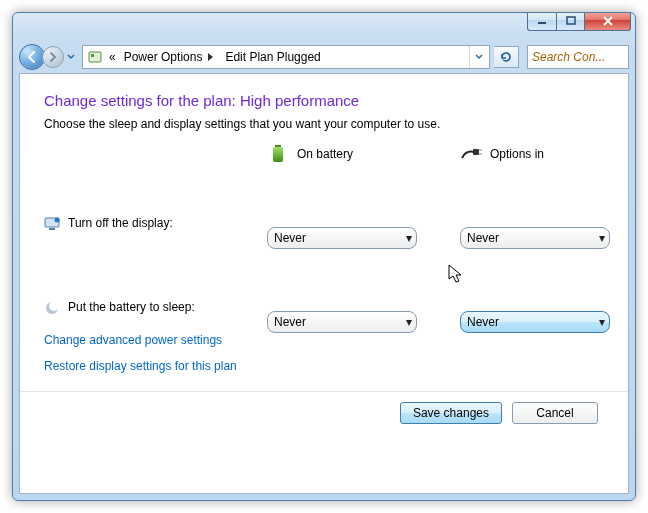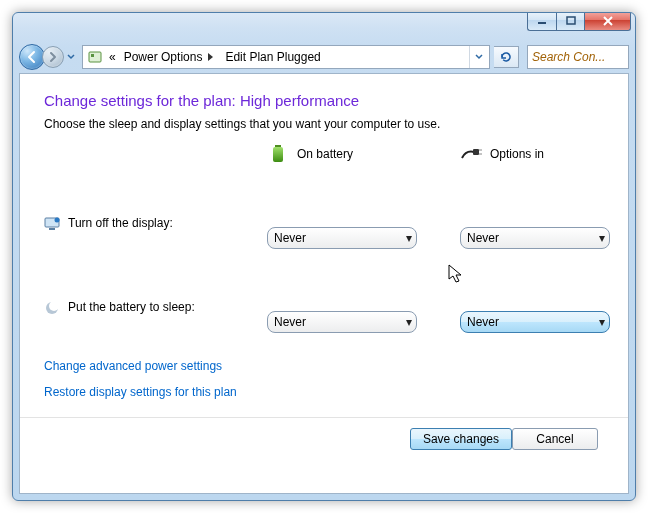--- a/index.html
+++ b/index.html
@@ -150,26 +150,26 @@
     padding:0 4px 0 6px;
     border-radius:8px;
     position:relative;
     margin-top:29px;
   }
   .dropdown.highlight {
     border-color:#3c7fb1;
     background:linear-gradient(to bottom,#eaf6fd,#d9f0fc 49%,#bee6fd 50%,#a7d9f5);
   }
   .dropdown .arrow { color:#222; }
-  .links { margin-top:26px; display:flex; flex-direction:column; gap:12px;}
+  .links { display:flex; flex-direction:column; gap:12px;}
   .links a { color:#0066cc; text-decoration:none; }
   .divider {
     height:1px; background:#e3e3e3; margin: 18px -24px 10px -24px;
   }
-  .btnrow { display:flex; justify-content:flex-end; gap:0; padding-right:6px;align-items:center;}
+  .btnrow { display:flex; justify-content:flex-end; gap:10px; padding-right:6px;align-items:center;}
   .btn {
     height:22px; min-width:86px; padding:0 12px;
     border:1px solid #8a9cb1; border-radius:3px;
     background:linear-gradient(to bottom,#ffffff,#ecedee);
     display:flex;align-items:center;justify-content:center;
   }
   .btn.default {
     border-color:#3c7fb1;
     background:linear-gradient(to bottom,#eaf6fd,#d9f0fc 49%,#bee6fd 50%,#a7d9f5);
   }

